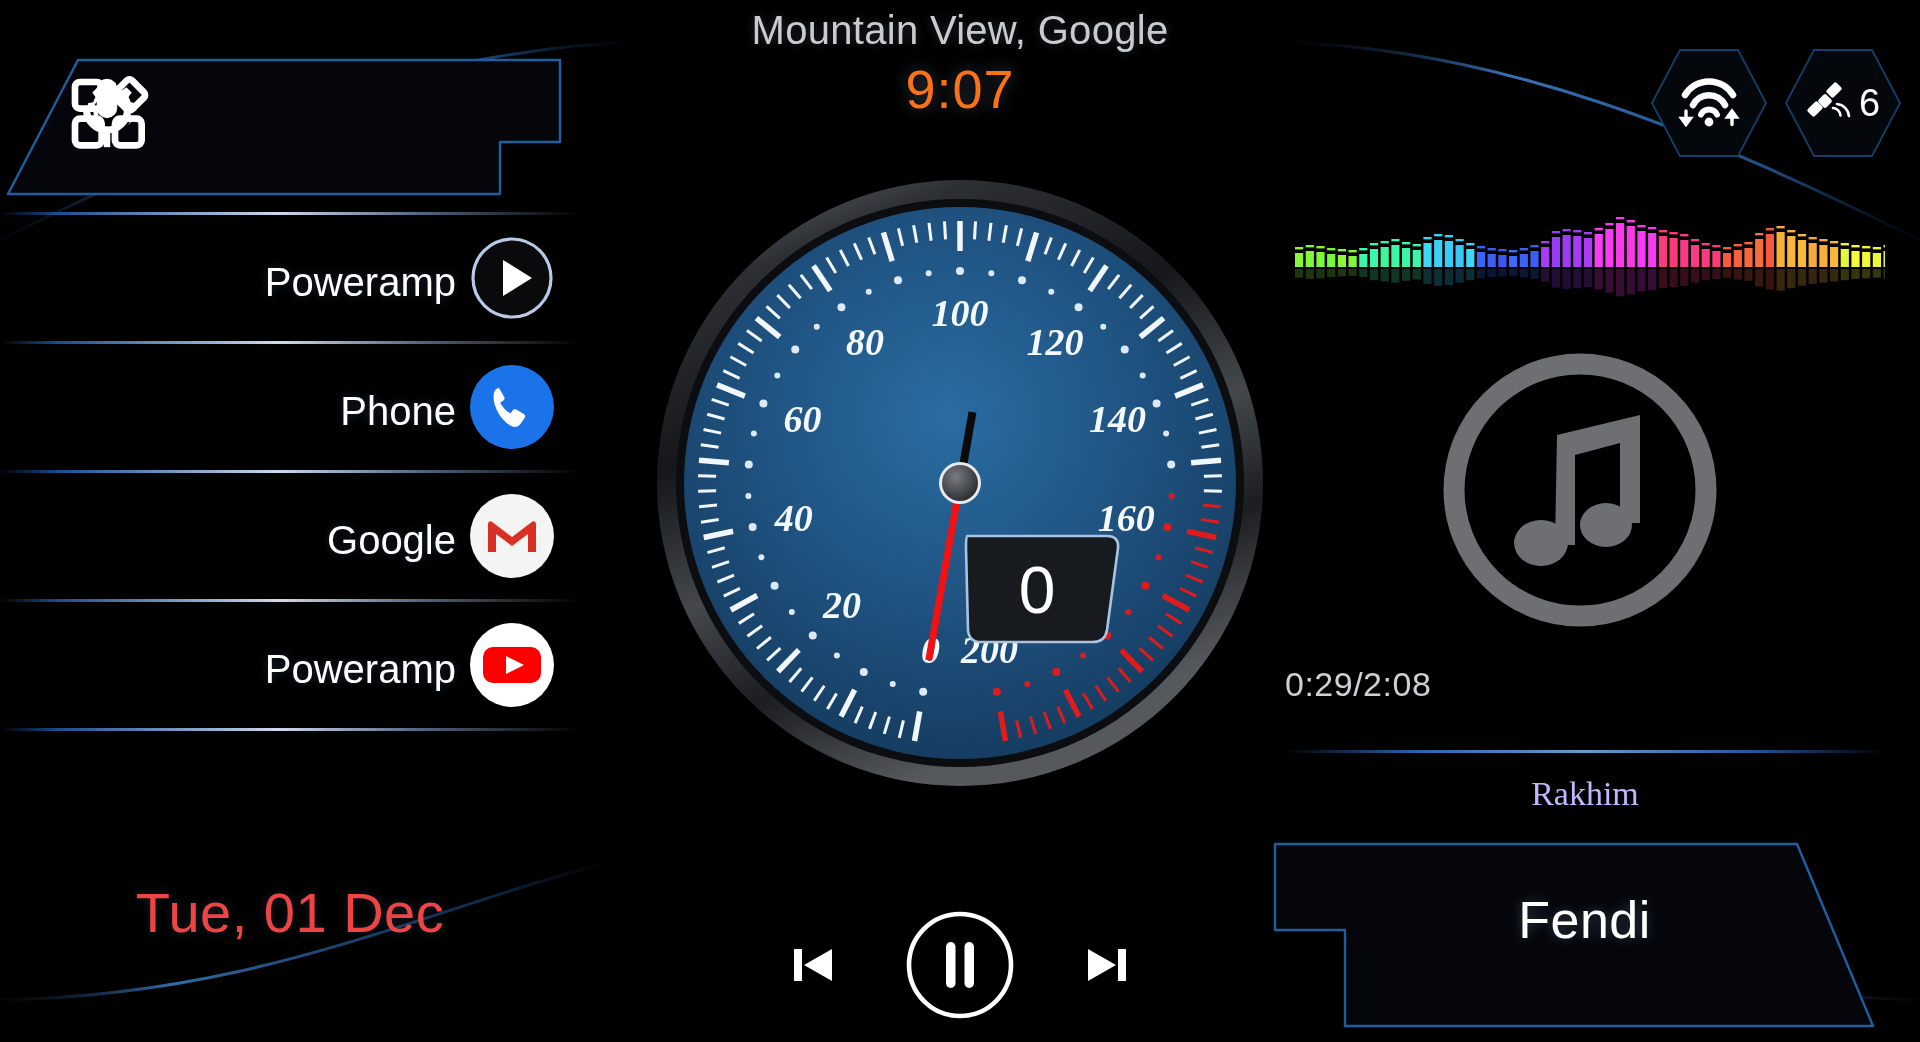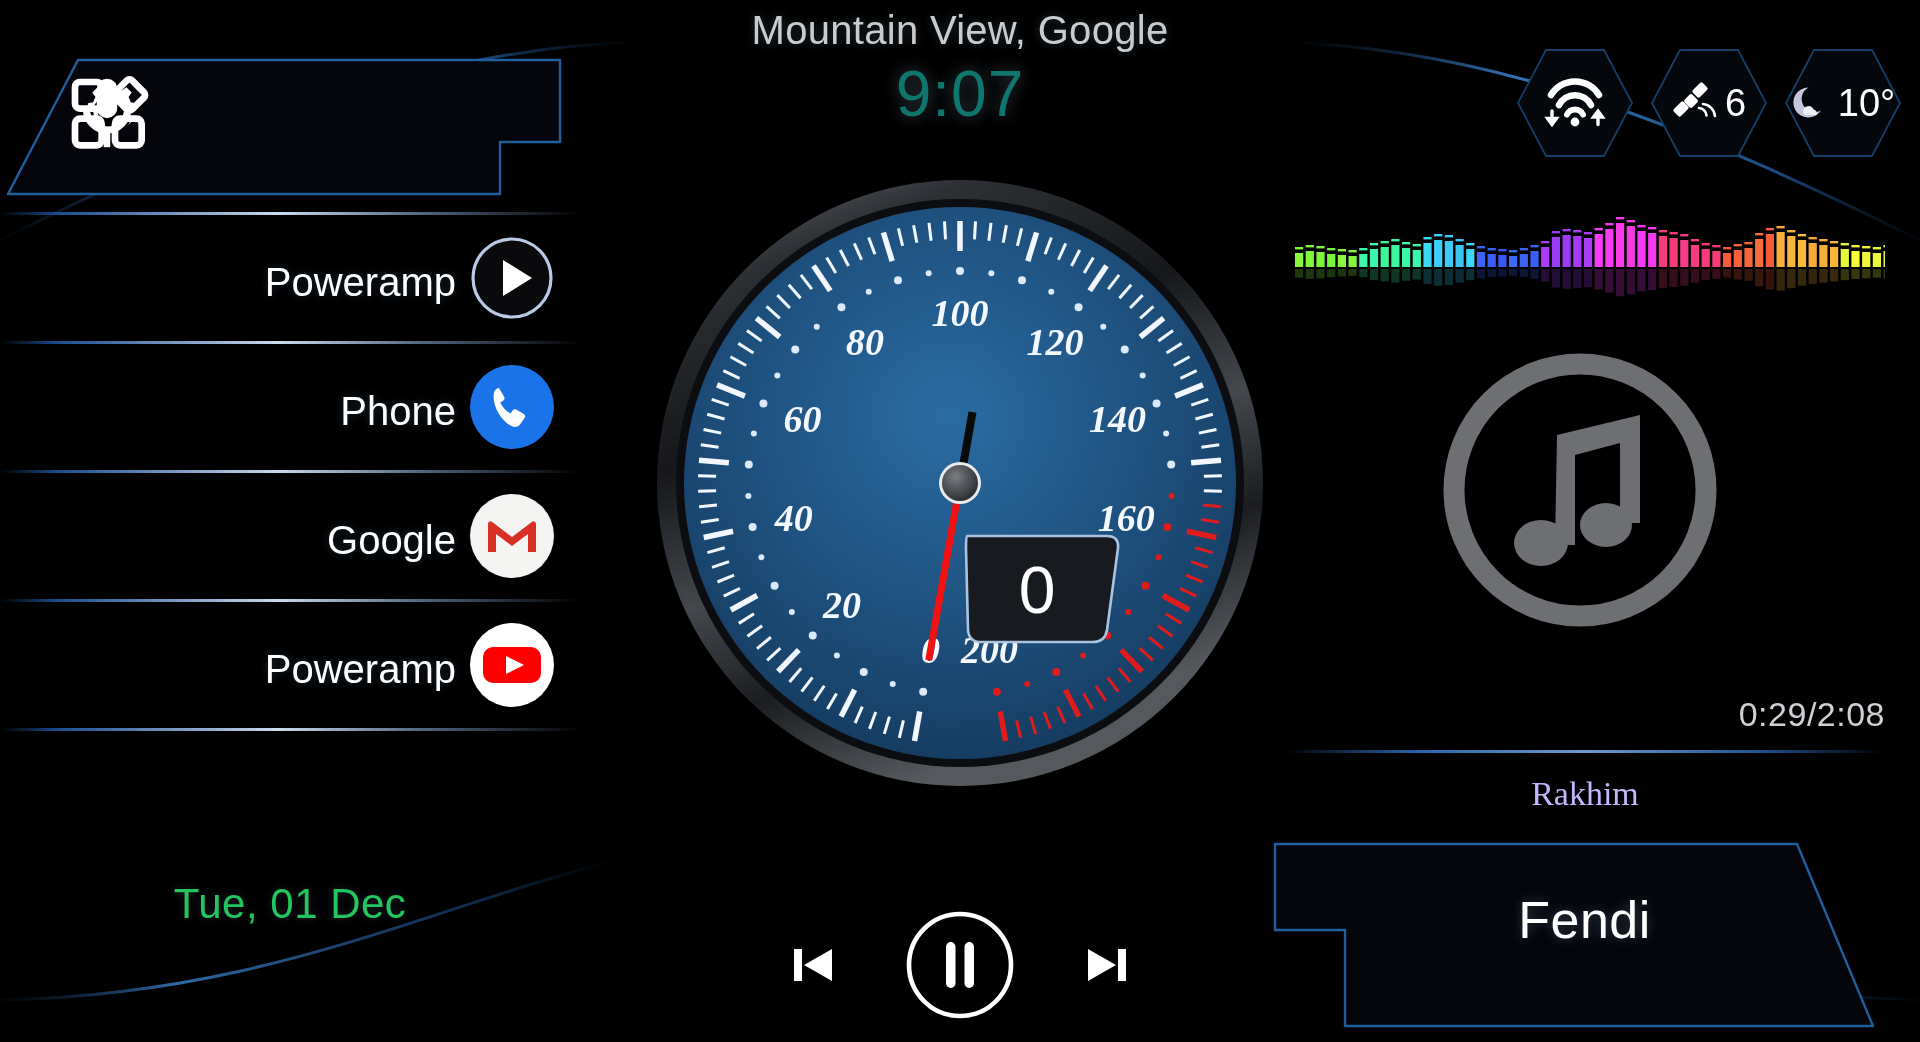--- a/index.html
+++ b/index.html
@@ -11,21 +11,21 @@
   }
   #screen{ position:relative; width:1920px; height:794px; background:#000; }
 
   
   .header{ position:absolute; left:0; top:0; width:1920px; text-align:center; z-index:25; }
   .location{
     font-size:40px; color:#c9cccf; letter-spacing:.3px;
     line-height:1; padding-top:10px; text-shadow:0 0 10px rgba(160,190,225,.25);
   }
   .clock{
-    font-size:64px; color:#0f766e; line-height:1; margin-top:12px;
+    font-size:54px; color:#f97316; line-height:1; margin-top:12px;
     letter-spacing:1px; text-shadow:0 0 16px rgba(170,200,240,.35);
   }
 
   
   .tl-panel{ position:absolute; left:0px; top:46px; width:600px; height:160px; z-index:20; }
   .tl-panel svg{ position:absolute; inset:0; overflow:visible; }
   .tl-icons{
     position:absolute; left:70px; top:26px; width:370px; height:112px;
     display:flex; align-items:center; gap:54px;
   }
@@ -63,36 +63,36 @@
     padding-right:124px; gap:20px; cursor:pointer;
   }
   .app-label{
     font-size:40px; color:#fff; white-space:nowrap; line-height:1;
     text-shadow:0 0 9px rgba(120,170,230,.25);
     margin-top:8px;
   }
   .app-ico{ position:absolute; right:26px; top:50%; transform:translateY(-50%); width:84px; height:84px; }
 
   .datebox{ position:absolute; left:0; top:880px; width:580px; text-align:center; z-index:18; }
-  .datetxt{ font-size:42px; color:#22c55e; letter-spacing:.5px; text-shadow:0 0 9px rgba(150,185,230,.2); }
+  .datetxt{ font-size:56px; color:#ef4444; letter-spacing:.5px; text-shadow:0 0 9px rgba(150,185,230,.2); }
 
   
   .gauge-wrap{ position:absolute; left:645px; top:168px; width:630px; height:630px; z-index:15; }
   .gauge-wrap svg{ width:630px; height:630px; display:block; }
 
   
   .visual{ position:absolute; left:1285px; top:205px; width:600px; height:120px; z-index:16; }
   .visual svg{ width:600px; height:120px; display:block; }
 
   .album{
     position:absolute; left:1435px; top:345px; width:290px; height:290px; z-index:16;
     display:flex; align-items:center; justify-content:center;
   }
 
-  .mtime{ position:absolute; left:1285px; top:695px; width:600px; text-align:right; z-index:16; }
+  .mtime{ position:absolute; left:1285px; top:665px; width:600px; text-align:left; z-index:16; }
   .mtime span{ font-size:34px; color:#cdd0d4; letter-spacing:.5px; }
   .mdiv{ position:absolute; left:1285px; top:750px; width:600px; height:3px; z-index:16; }
   .mdiv i{
     display:block; width:100%; height:3px;
     background:linear-gradient(90deg, rgba(0,0,0,0) 0%, rgba(45,110,190,.9) 22%, rgba(130,180,240,.85) 50%, rgba(40,100,180,.85) 78%, rgba(0,0,0,0) 100%);
     filter:blur(.4px);
   }
   .martist{ position:absolute; left:1285px; top:775px; width:600px; text-align:center; z-index:16; }
   .martist span{ font-size:34px; color:#c4b5fd;font-family:Liberation Serif, serif; }
 
@@ -207,32 +207,20 @@
             <rect x="22" y="7" width="12" height="8" rx="1" transform="rotate(-45 28 11)"></rect>
             <rect x="14.5" y="17.5" width="9" height="9" rx="1.2" transform="rotate(-45 19 22)"></rect>
           </g>
           <path d="M27 29 a8 8 0 0 1 7.5 7.5" fill="none" stroke="#fff" stroke-width="2.6" stroke-linecap="round"></path>
           <path d="M31 25 a13.5 13.5 0 0 1 12 12" fill="none" stroke="#fff" stroke-width="2.6" stroke-linecap="round"></path>
         </svg>
         <span class="pod-val">6</span>
       </div>
     </div>
 
-    <div class="pod">
-      <svg class="hex" viewBox="0 0 118 110">
-        <path d="M 30 2 L 88 2 L 116 55 L 88 108 L 30 108 L 2 55 Z" fill="#04070c" stroke="#163f68" stroke-width="1.8"></path>
-      </svg>
-      <div class="pod-in">
-        <svg width="42" height="42" viewBox="0 0 42 42">
-          <path d="M30 28.5 A15 15 0 1 1 17.5 5.5 A13 13 0 0 0 30 28.5 Z" fill="#c3c6dc"></path>
-          <path d="M12 29 a5.5 5.5 0 0 1 10.6-1.4 A5 5 0 0 1 26 33 H13.5 A4.5 4.5 0 0 1 12 29 Z" fill="#eef0f6"></path>
-        </svg>
-        <span class="pod-val">10°</span>
-      </div>
-    </div>
   </div>
 
   <div class="applist">
 
     <div class="sep">
         <i></i>
       </div>
 
     <div class="app-row">
       <span class="app-label">Poweramp</span>

